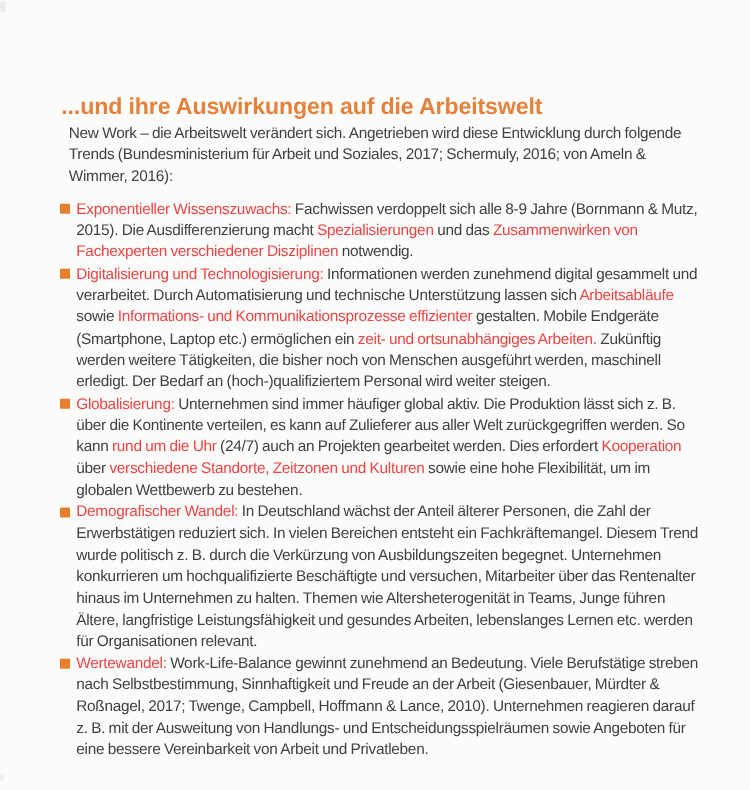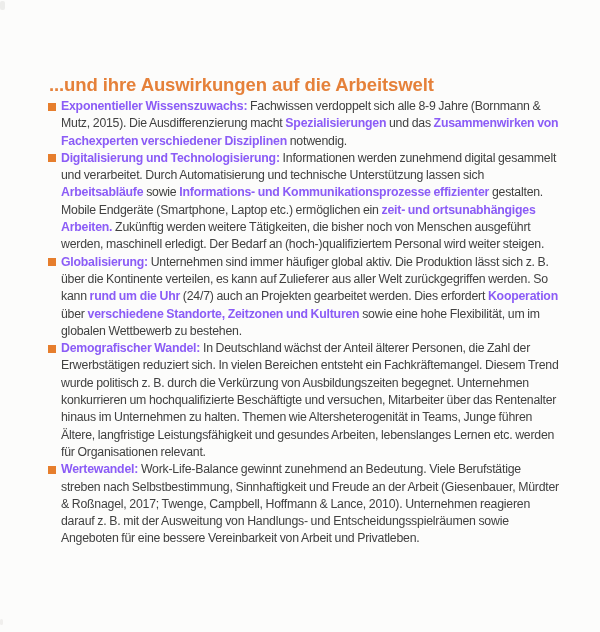--- a/index.html
+++ b/index.html
@@ -47,33 +47,34 @@
   }
   ul.trends li {
     position: relative;
     margin: 0; padding: 0;
   }
   ul.trends .sq {
     position: absolute; left: -13px; top: 4.6px;
     width: 8px; height: 8px;
     background: #e67e2d;
   }
-  .seg-b { font-weight: 700; color: #8b5cf6; }
+  .seg-b { font-weight: 400; color: #ef4444; }
   .closing { margin: 1px 0 0 -6px; }
 </style>
 </head>
 <body>
 
 <div class="page">
   <div class="speck-a"></div>
   <div class="speck-b"></div>
 
   <h1 class="heading">...und ihre Auswirkungen auf die Arbeitswelt</h1>
 
   <div class="flow">
+    <p class="intro">New Work – die Arbeitswelt verändert sich. Angetrieben wird diese Entwicklung durch folgende Trends (Bundesministerium für Arbeit und Soziales, 2017; Schermuly, 2016; von Ameln &amp; Wimmer, 2016):</p>
 
     <ul class="trends">
         <li><span class="sq"></span><span class="seg-b">Exponentieller Wissenszuwachs:</span><span class="seg-n"> Fachwissen verdoppelt sich alle 8-9 Jahre (Bornmann &amp; Mutz, 2015). Die Ausdifferenzierung macht </span><span class="seg-b">Spezialisierungen</span><span class="seg-n"> und das </span><span class="seg-b">Zusammenwirken von Fachexperten verschiedener Disziplinen</span><span class="seg-n"> notwendig.</span></li>
         <li><span class="sq"></span><span class="seg-b">Digitalisierung und Technologisierung:</span><span class="seg-n"> Informationen werden zunehmend digital gesammelt und verarbeitet. Durch Automatisierung und technische Unterstützung lassen sich </span><span class="seg-b">Arbeitsabläufe</span><span class="seg-n"> sowie </span><span class="seg-b">Informations- und Kommunikationsprozesse effizienter</span><span class="seg-n"> gestalten. Mobile Endgeräte (Smartphone, Laptop etc.) ermöglichen ein </span><span class="seg-b">zeit- und ortsunabhängiges Arbeiten.</span><span class="seg-n"> Zukünftig werden weitere Tätigkeiten, die bisher noch von Menschen ausgeführt werden, maschinell erledigt. Der Bedarf an (hoch-)qualifiziertem Personal wird weiter steigen.</span></li>
         <li><span class="sq"></span><span class="seg-b">Globalisierung:</span><span class="seg-n"> Unternehmen sind immer häufiger global aktiv. Die Produktion lässt sich z. B. über die Kontinente verteilen, es kann auf Zulieferer aus aller Welt zurückgegriffen werden. So kann </span><span class="seg-b">rund um die Uhr</span><span class="seg-n"> (24/7) auch an Projekten gearbeitet werden. Dies erfordert </span><span class="seg-b">Kooperation</span><span class="seg-n"> über </span><span class="seg-b">verschiedene Standorte, Zeitzonen und Kulturen</span><span class="seg-n"> sowie eine hohe Flexibilität, um im globalen Wettbewerb zu bestehen.</span></li>
         <li><span class="sq"></span><span class="seg-b">Demografischer Wandel:</span><span class="seg-n"> In Deutschland wächst der Anteil älterer Personen, die Zahl der Erwerbstätigen reduziert sich. In vielen Bereichen entsteht ein Fachkräftemangel. Diesem Trend wurde politisch z. B. durch die Verkürzung von Ausbildungszeiten begegnet. Unternehmen konkurrieren um hochqualifizierte Beschäftigte und versuchen, Mitarbeiter über das Rentenalter hinaus im Unternehmen zu halten. Themen wie Altersheterogenität in Teams, Junge führen Ältere, langfristige Leistungsfähigkeit und gesundes Arbeiten, lebenslanges Lernen etc. werden für Organisationen relevant.</span></li>
         <li><span class="sq"></span><span class="seg-b">Wertewandel:</span><span class="seg-n"> Work-Life-Balance gewinnt zunehmend an Bedeutung. Viele Berufstätige streben nach Selbstbestimmung, Sinnhaftigkeit und Freude an der Arbeit (Giesenbauer, Mürdter &amp; Roßnagel, 2017; Twenge, Campbell, Hoffmann &amp; Lance, 2010). Unternehmen reagieren darauf z. B. mit der Ausweitung von Handlungs- und Entscheidungsspielräumen sowie Angeboten für eine bessere Vereinbarkeit von Arbeit und Privatleben.</span></li>
       </ul>
 
   </div>

